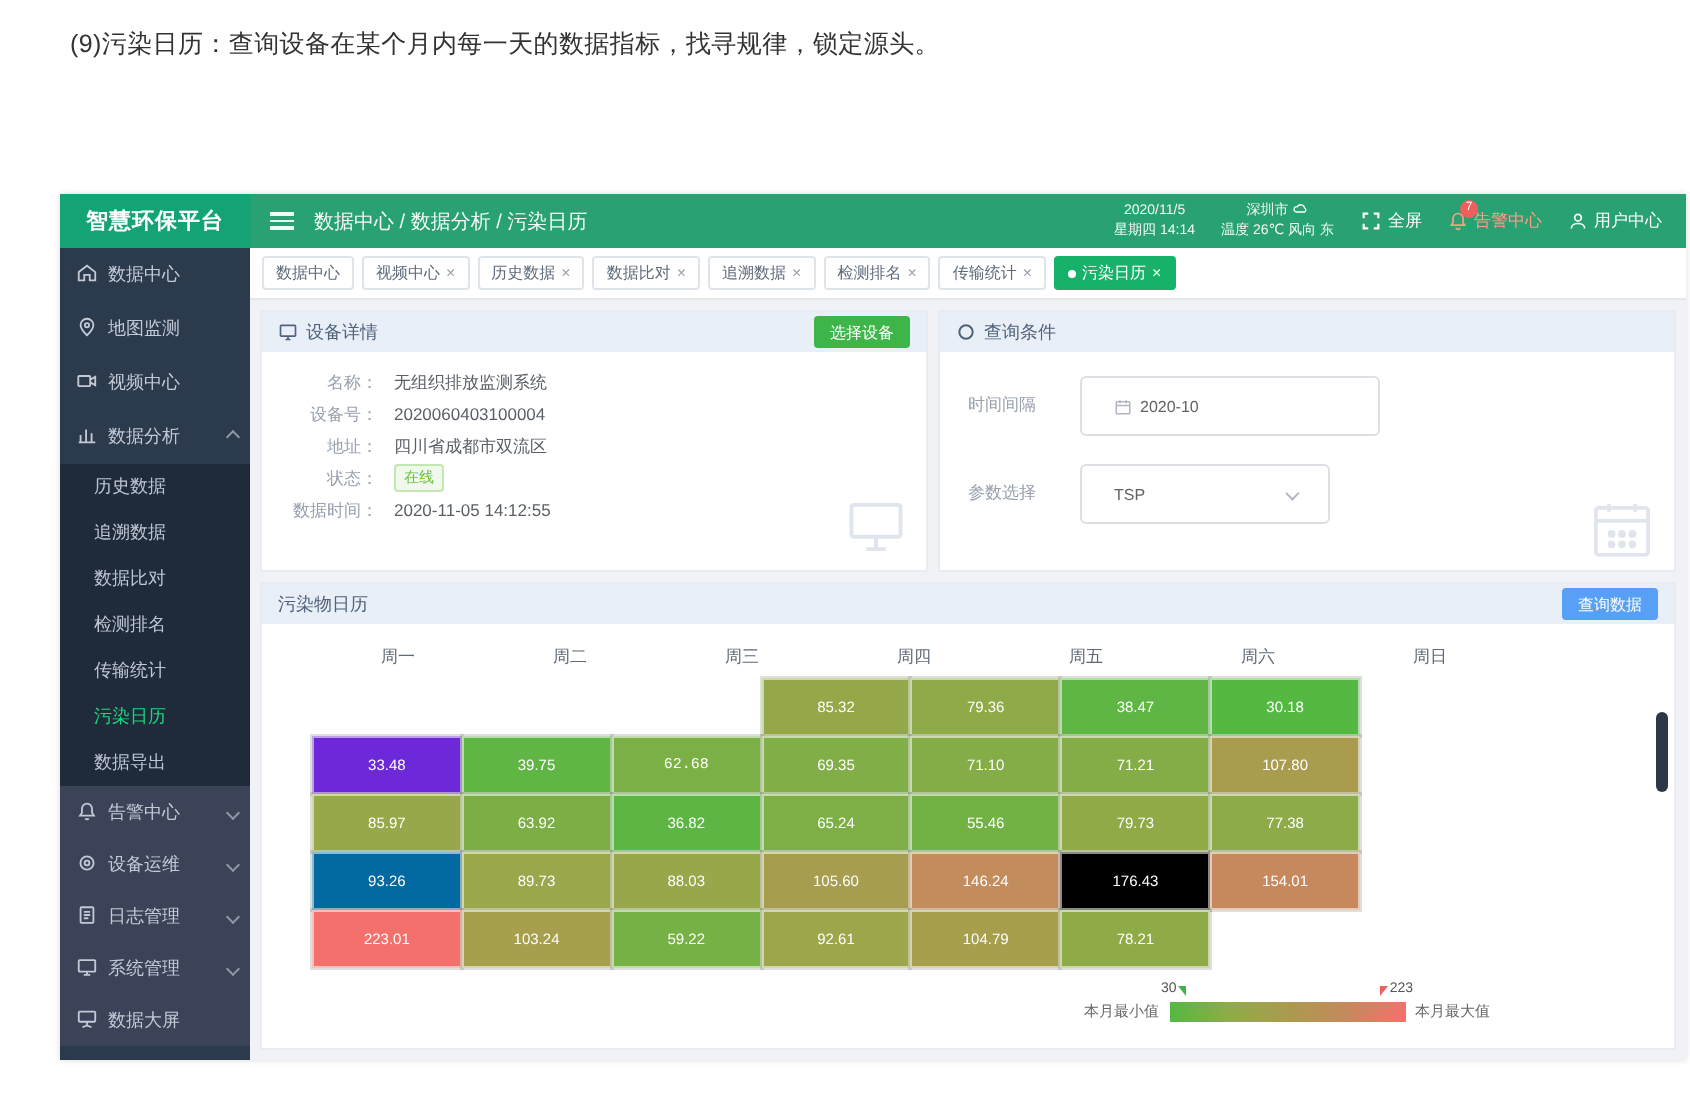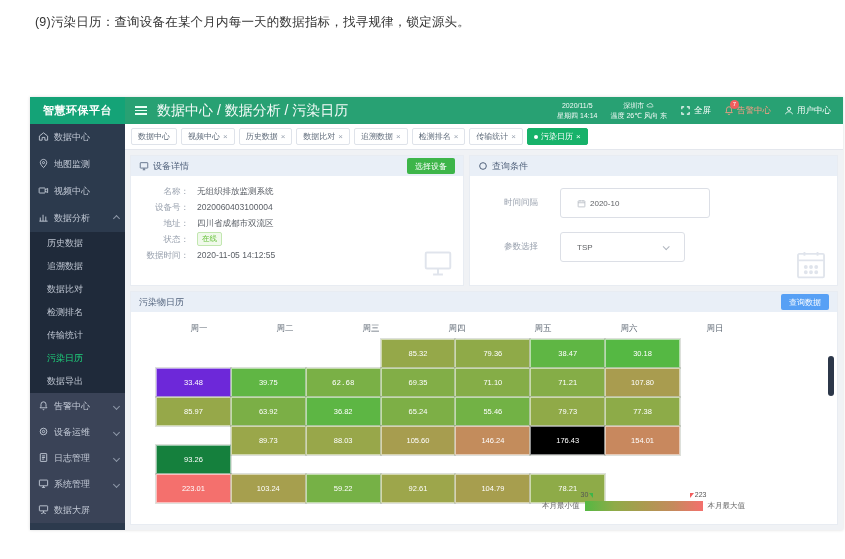--- a/index.html
+++ b/index.html
@@ -8,21 +8,21 @@
   .page { position:relative; width:845px; height:559px; background:#ffffff; overflow:hidden; }
   .caption { position:absolute; left:35px; top:14px; font-size:12.5px; color:#333; font-weight:500; letter-spacing:0.2px; }
 
   .app { position:absolute; left:30px; top:97px; width:813px; height:433px; background:#f0f2f5; box-shadow:0 0 3px rgba(0,0,0,0.15); display:flex; flex-direction:column; }
 
   
   .app-header { height:27px; background:#28a173; display:flex; align-items:center; color:#fff; flex:0 0 27px; }
   .logo { width:95px; height:27px; background:#14a377; font-size:11px; font-weight:bold; display:flex; align-items:center; justify-content:center; letter-spacing:0.5px; }
   .hamburger { width:12px; margin-left:10px; display:flex; flex-direction:column; gap:2px; cursor:pointer; }
   .hamburger i { display:block; height:1.5px; background:#eafff5; }
-  .breadcrumb { font-size:14px; margin-left:10px; color:rgba(255,255,255,0.95); }
+  .breadcrumb { font-size:10px; margin-left:10px; color:rgba(255,255,255,0.95); }
   .header-right { margin-left:auto; display:flex; align-items:center; gap:13px; padding-right:12px; }
   .hdr-2line { font-size:7px; line-height:1.35; text-align:center; color:rgba(255,255,255,0.95); white-space:nowrap; }
   .hdr-item { display:flex; align-items:center; gap:3px; font-size:8.5px; white-space:nowrap; cursor:pointer; }
   .hdr-item svg { display:block; }
   .alarm-wrap { position:relative; display:flex; align-items:center; gap:3px; font-size:8.5px; color:#ff9d85; cursor:pointer; }
   .alarm-badge { position:absolute; top:-5px; left:6px; min-width:9px; height:9px; border-radius:5px; background:#f25d5d; color:#fff; font-size:6px; line-height:9px; text-align:center; padding:0 1px; }
 
   
   .app-body { flex:1; display:flex; min-height:0; }
   .sidebar { width:95px; background:#2c3a4d; color:#c3cad6; flex:0 0 95px; overflow:hidden; }
@@ -57,21 +57,21 @@
   .device-body { padding:7px 8px; position:relative; flex:1; }
   .f-row { display:flex; align-items:center; font-size:8.5px; line-height:16px; }
   .f-label { width:50px; text-align:right; color:#99a1ae; margin-right:8px; white-space:nowrap; }
   .f-value { color:#5a5f66; }
   .badge-online { display:inline-block; background:#f0f9eb; color:#67c23a; border:1px solid #c2e7b0; border-radius:2px; font-size:7.5px; line-height:10px; padding:1px 4px; }
   .watermark { position:absolute; right:10px; bottom:8px; opacity:0.9; }
 
   .query-panel { flex:1; }
   .query-body { padding:12px 14px; position:relative; flex:1; }
   .q-row { display:flex; align-items:center; margin-bottom:14px; }
-  .q-label { width:46px; font-size:8.5px; color:#99a1ae; margin-right:10px; white-space:nowrap;margin-left:20px; }
+  .q-label { width:46px; font-size:8.5px; color:#99a1ae; margin-right:10px; white-space:nowrap; }
   .q-input { width:150px; height:30px; border:1px solid #dcdfe6; border-radius:3px; display:flex; align-items:center; gap:4px; padding:0 16px; font-size:8px; color:#606266; background:#fff; cursor:pointer; }
   .q-select { width:125px; }
   .q-select .caret { margin-left:auto; width:5px; height:5px; border-right:1px solid #b0b6bf; border-bottom:1px solid #b0b6bf; transform:rotate(45deg) translateY(-1px); }
 
   .cal-panel { margin-top:5px; flex:1; min-height:0; }
   .cal-body { flex:1; position:relative; background:#fff; padding-top:7px; }
   .weekdays { margin-left:25px; width:602px; display:grid; grid-template-columns:repeat(7,1fr); height:20px; align-items:center; }
   .weekdays div { text-align:center; font-size:8.5px; color:#606a76; }
   .cal-grid { margin-left:25px; width:524px; display:grid; grid-template-columns:repeat(7,1fr); }
   .cal-cell { height:29px; display:flex; align-items:center; justify-content:center; font-size:7.5px; color:#fff; border:1px solid rgba(255,255,255,0.55); outline:0.5px solid rgba(120,130,110,0.25); cursor:pointer; }
@@ -368,21 +368,21 @@
                   <div class="cal-cell" style="background: rgb(133, 173, 71);">71.10</div>
                   <div class="cal-cell" style="background: rgb(133, 173, 71);">71.21</div>
                   <div class="cal-cell" style="background: rgb(169, 156, 79);">107.80</div>
                   <div class="cal-cell" style="background: rgb(150, 168, 73);">85.97</div>
                   <div class="cal-cell" style="background: rgb(123, 175, 70);">63.92</div>
                   <div class="cal-cell" style="background: rgb(93, 182, 68);">36.82</div>
                   <div class="cal-cell" style="background: rgb(125, 175, 70);">65.24</div>
                   <div class="cal-cell" style="background: rgb(114, 178, 69);">55.46</div>
                   <div class="cal-cell" style="background: rgb(144, 170, 72);">79.73</div>
                   <div class="cal-cell" style="background: rgb(141, 171, 72);">77.38</div>
-                  <div class="cal-cell" style="background: #15803d; margin-top: 19px;">93.26</div>
+                  <div class="cal-cell" style="background: #0369a1;">93.26</div>
                   <div class="cal-cell" style="background: rgb(154, 167, 74);">89.73</div>
                   <div class="cal-cell" style="background: rgb(152, 167, 74);">88.03</div>
                   <div class="cal-cell" style="background: rgb(167, 157, 79);">105.60</div>
                   <div class="cal-cell" style="background: rgb(195, 140, 92);">146.24</div>
                   <div class="cal-cell" style="background: #000000;">176.43</div>
                   <div class="cal-cell" style="background: rgb(200, 136, 94);">154.01</div>
                   <div class="cal-cell" style="background: rgb(244, 112, 109);">223.01</div>
                   <div class="cal-cell" style="background: rgb(166, 159, 78);">103.24</div>
                   <div class="cal-cell" style="background: rgb(118, 177, 70);">59.22</div>
                   <div class="cal-cell" style="background: rgb(157, 166, 75);">92.61</div>

